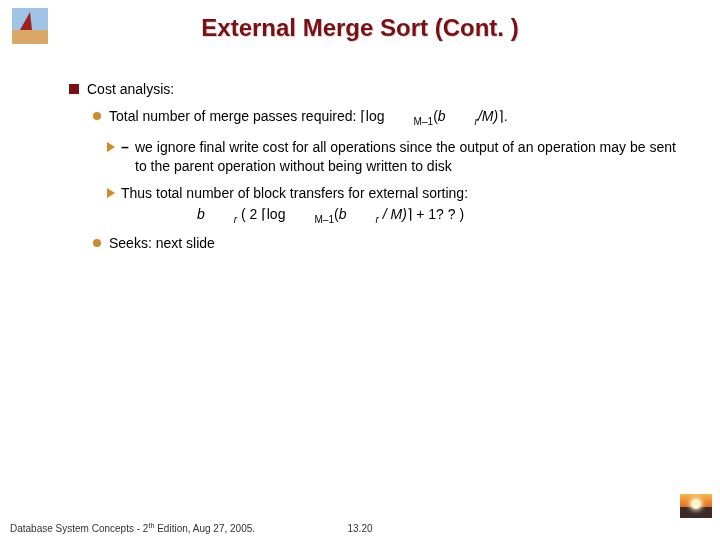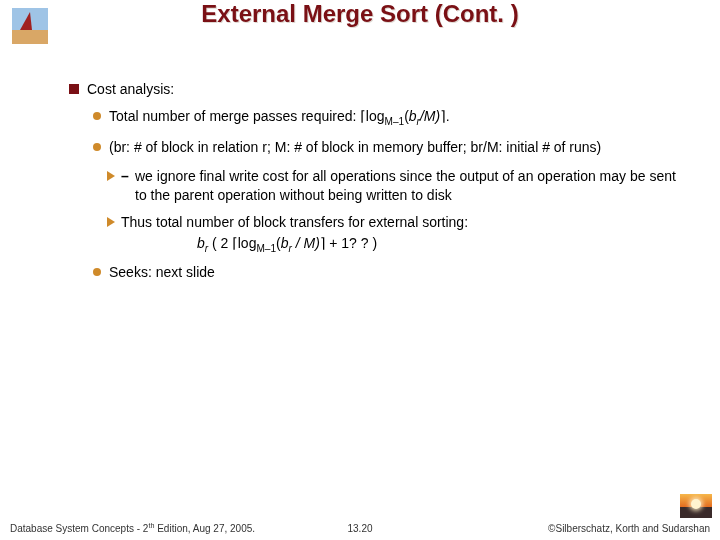--- a/index.html
+++ b/index.html
@@ -1,33 +1,33 @@
 <!DOCTYPE html>
 <html><head>
 <meta charset="utf-8">
 <style>
   * { margin:0; padding:0; box-sizing:border-box; }
   body { width:720px; height:540px; background:#fff; font-family:Arial,Helvetica,sans-serif; position:relative; overflow:hidden; }
   .logo-tl { position:absolute; top:8px; left:12px; width:36px; height:36px;
     background:linear-gradient(to bottom,#9fc4e6 0%,#9fc4e6 60%,#d9a766 60%,#d9a766 100%); }
   .sail { position:absolute; left:8px; bottom:14px; width:0; height:0;
     border-left:10px solid transparent; border-right:2px solid transparent; border-bottom:18px solid #a02020; }
-  .title { text-align:center; font-size:24px; font-weight:bold; color:#7a1015; 
+  .title { text-align:center; font-size:24px; font-weight:bold; color:#7a1015; padding-top:14px;
     text-shadow:1px 1px 0 rgba(200,190,180,0.6); }
   .content { position:absolute; left:87px; top:80px; right:30px; font-size:14px; color:#000; line-height:1.35; }
   .li0 { position:relative; margin-bottom:8px; }
   .sq { position:absolute; left:-18px; top:4px; width:10px; height:10px; background:#7a1015; }
   .li1 { position:relative; margin-left:22px; margin-bottom:10px; padding-left:0; }
   .dot { position:absolute; left:-16px; top:5px; width:8px; height:8px; border-radius:50%; background:#cf8a2a; }
   .li2 { position:relative; margin-left:34px; margin-bottom:8px; }
   .tri { position:absolute; left:-14px; top:4px; width:0; height:0; border-top:5px solid transparent;
     border-bottom:5px solid transparent; border-left:8px solid #cf8a2a; }
   .li3 { position:relative; margin-left:48px; margin-bottom:8px; }
   .dash { position:absolute; left:-14px; top:0; color:#000; font-weight:bold; }
-  .sub { font-size:0.72em; vertical-align:sub; }
+  .sub { font-size:0.72em; vertical-align:sub;padding-left:29px; }
   .sup { font-size:0.72em; vertical-align:super; }
   .it { font-style:italic; }
   .indent-formula { margin-left:76px; font-style:italic; margin-top:2px; }
   .footer { position:absolute; bottom:6px; left:10px; right:10px; font-size:10px; color:#333;
     display:flex; justify-content:space-between; align-items:flex-end; }
   .footer .mid { position:absolute; left:50%; transform:translateX(-50%); }
   .logo-br { width:32px; height:24px; margin-left:auto; margin-bottom:2px;
     background:linear-gradient(to bottom,#f6b74a 0%,#e46a1e 55%,#3a2a2a 55%,#3a2a2a 100%);
     position:absolute; right:8px; bottom:20px; }
   .sun { position:absolute; left:50%; top:40%; transform:translate(-50%,-50%); width:10px; height:10px;
@@ -47,24 +47,20 @@
   <div class="li0">
     <span class="sq"></span>
     <span>Cost analysis:</span>
   </div>
 
   <div class="li1">
     <span class="dot"></span>
     <span>Total number of merge passes required: </span><span>⌈</span><span>log</span><span class="sub">M–1</span><span>(</span><span class="it">b</span><span class="sub it">r</span><span class="it">/M)</span><span>⌉</span><span>.</span>
   </div>
 
-  <div class="li1">
-    <span class="dot"></span>
-    <span>(br: # of block in relation r; M: # of block in memory buffer; br/M: initial # of runs)</span>
-  </div>
 
 
   <div class="li2">
     <span class="tri"></span>
   </div>
 
   <div class="li3">
     <span class="dash">–</span>
     <span>we ignore final write cost for all operations since the output of an operation may be sent to the parent operation without being written to disk</span>
   </div>
@@ -86,14 +82,13 @@
 
 <div class="logo-br">
     <div class="sun"></div>
   </div>
 
 <div class="footer">
   <span>
     <span>Database System Concepts - 2</span><span class="sup">th</span><span> Edition, Aug 27,  2005.</span>
   </span>
   <span class="mid">13.20</span>
-  <span>©Silberschatz, Korth and Sudarshan</span>
 </div>
 
 </body></html>

